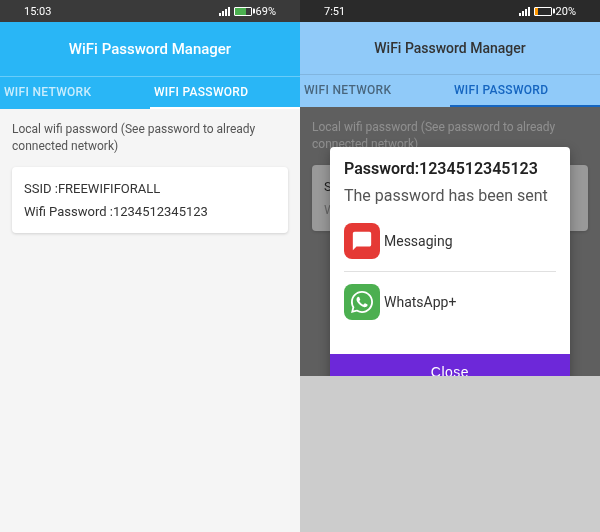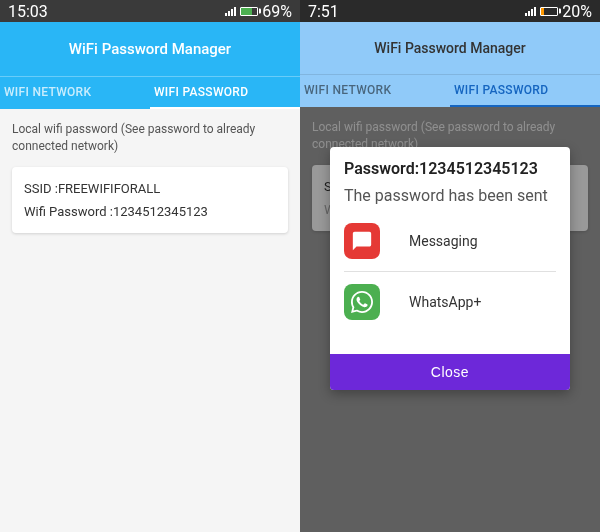--- a/index.html
+++ b/index.html
@@ -18,34 +18,34 @@
       height: 532px;
       background: #f5f5f5;
       display: flex;
       flex-direction: column;
       overflow: hidden;
     }
 
     
     .phone-right {
       width: 300px;
-      height: 532px;
+      height: 376px;
       background: #888;
       display: flex;
       flex-direction: column;
       overflow: hidden;
       position: relative;
     }
 
     
     .status-bar {
       background: #3a3a3a;
       color: white;
-      font-size: 16px;
-      padding: 3px 8px;
+      font-size: 11px;
+      padding: 3px 24px;
       display: flex;
       justify-content: space-between;
       align-items: center;
       height: 22px;
     }
     .status-bar-right {
       display: flex;
       align-items: center;
       gap: 4px;
     }
@@ -177,21 +177,21 @@
       font-size: 16px;
       color: #555;
       margin-bottom: 10px;
     }
 
     .dialog-app-item {
       display: flex;
       align-items: center;
       padding: 8px 0;
       cursor: pointer;
-      gap: 29px;
+      gap: 4px;
     }
 
     .app-icon {
       width: 36px;
       height: 36px;
       border-radius: 8px;
       display: flex;
       align-items: center;
       justify-content: center;
       flex-shrink: 0;

